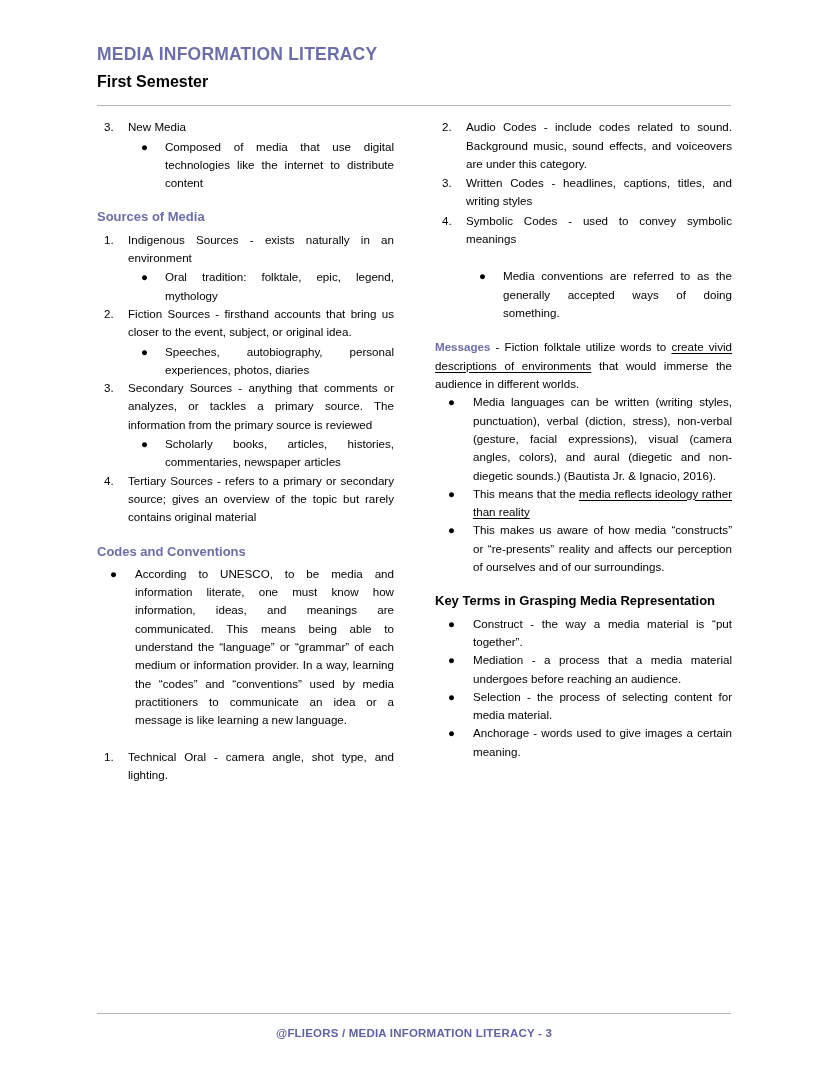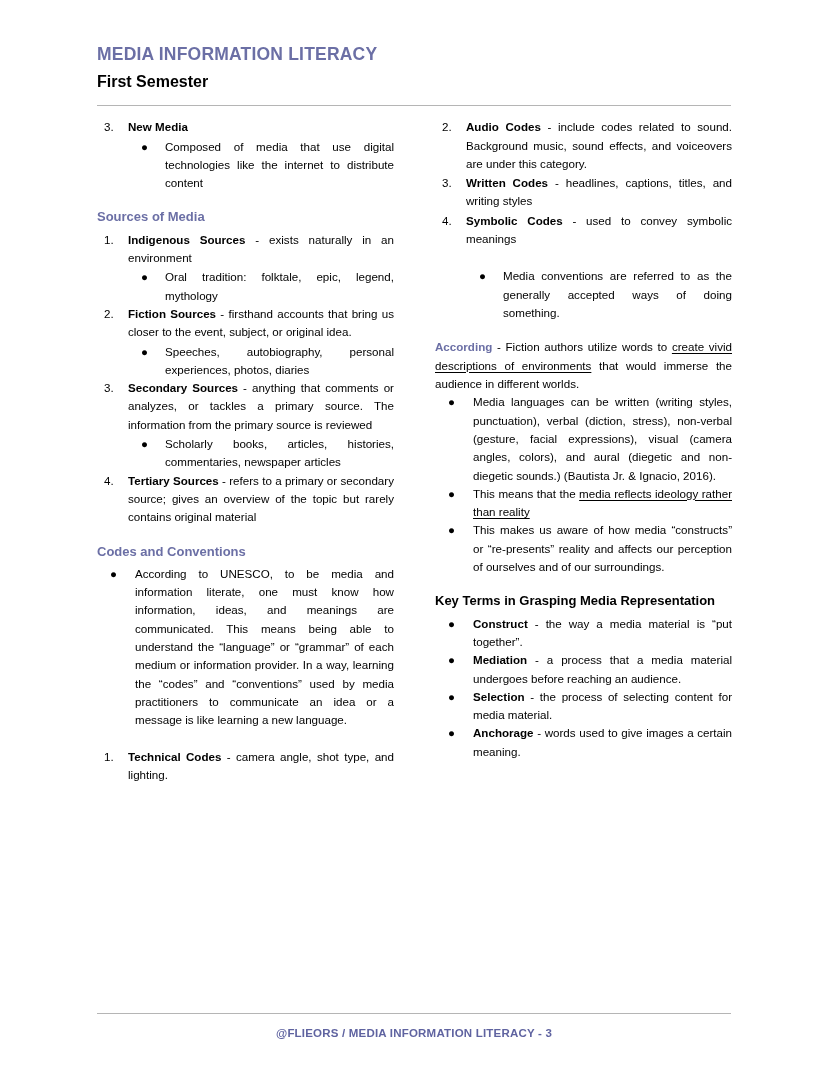--- a/index.html
+++ b/index.html
@@ -130,21 +130,21 @@
     font-size: 11.6px;
     line-height: 1.58;
     text-align: justify;
     text-justify: inter-word;
     margin: 16px 0 0 0;
   }
   .lead {
     font-weight: bold;
     color: #6b6fa5;
   }
-  b, strong { font-weight: bold; }
+  b, strong { font-weight: normal; }
   u { text-decoration: underline; text-underline-offset: 2px; }
   .spacer-md { height: 18px; }
   
   .footer-wrap {
     position: absolute;
     left: 0;
     right: 0;
     bottom: 32px;
   }
   .footer-rule {
@@ -245,21 +245,21 @@
           <span class="bullet">●</span>
           <span>According to UNESCO, to be media and information literate, one must know how information, ideas, and meanings are communicated. This means being able to understand the “language” or “grammar” of each medium or information provider. In a way, learning the “codes” and “conventions” used by media practitioners to communicate an idea or a message is like learning a new language.</span>
         </li>
       </ul>
 
       <div class="spacer-md"></div>
 
       <ul class="olist">
         <li class="oitem">
           <span class="marker">1.</span>
-          <b>Technical Codes</b><span> - </span><span>camera angle, shot type, and lighting.</span>
+          <b>Technical Oral</b><span> - </span><span>camera angle, shot type, and lighting.</span>
         </li>
       </ul>
 
     </div>
 
     <div class="col">
 
       <ul class="olist">
         <li class="oitem">
           <span class="marker">2.</span>
@@ -277,21 +277,21 @@
 
       <div class="spacer-md"></div>
 
       <ul class="sub-ulist">
         <li class="uitem">
           <span class="bullet">●</span>
           <span>Media conventions are referred to as the generally accepted ways of doing something.</span>
         </li>
       </ul>
 
-      <p class="para"><span class="lead">According</span><span> - </span><span>Fiction authors utilize words to </span><u>create vivid descriptions of environments</u><span> that would immerse the audience in different worlds.</span></p>
+      <p class="para"><span class="lead">Messages</span><span> - </span><span>Fiction folktale utilize words to </span><u>create vivid descriptions of environments</u><span> that would immerse the audience in different worlds.</span></p>
 
       <ul class="top-ulist">
         <li class="uitem">
           <span class="bullet">●</span>
           <span>Media languages can be written (writing styles, punctuation), verbal (diction, stress), non-verbal (gesture, facial expressions), visual (camera angles, colors), and aural (diegetic and non-diegetic sounds.) (Bautista Jr. &amp; Ignacio, 2016).</span>
         </li>
       </ul>
 
 
       <ul class="top-ulist">

